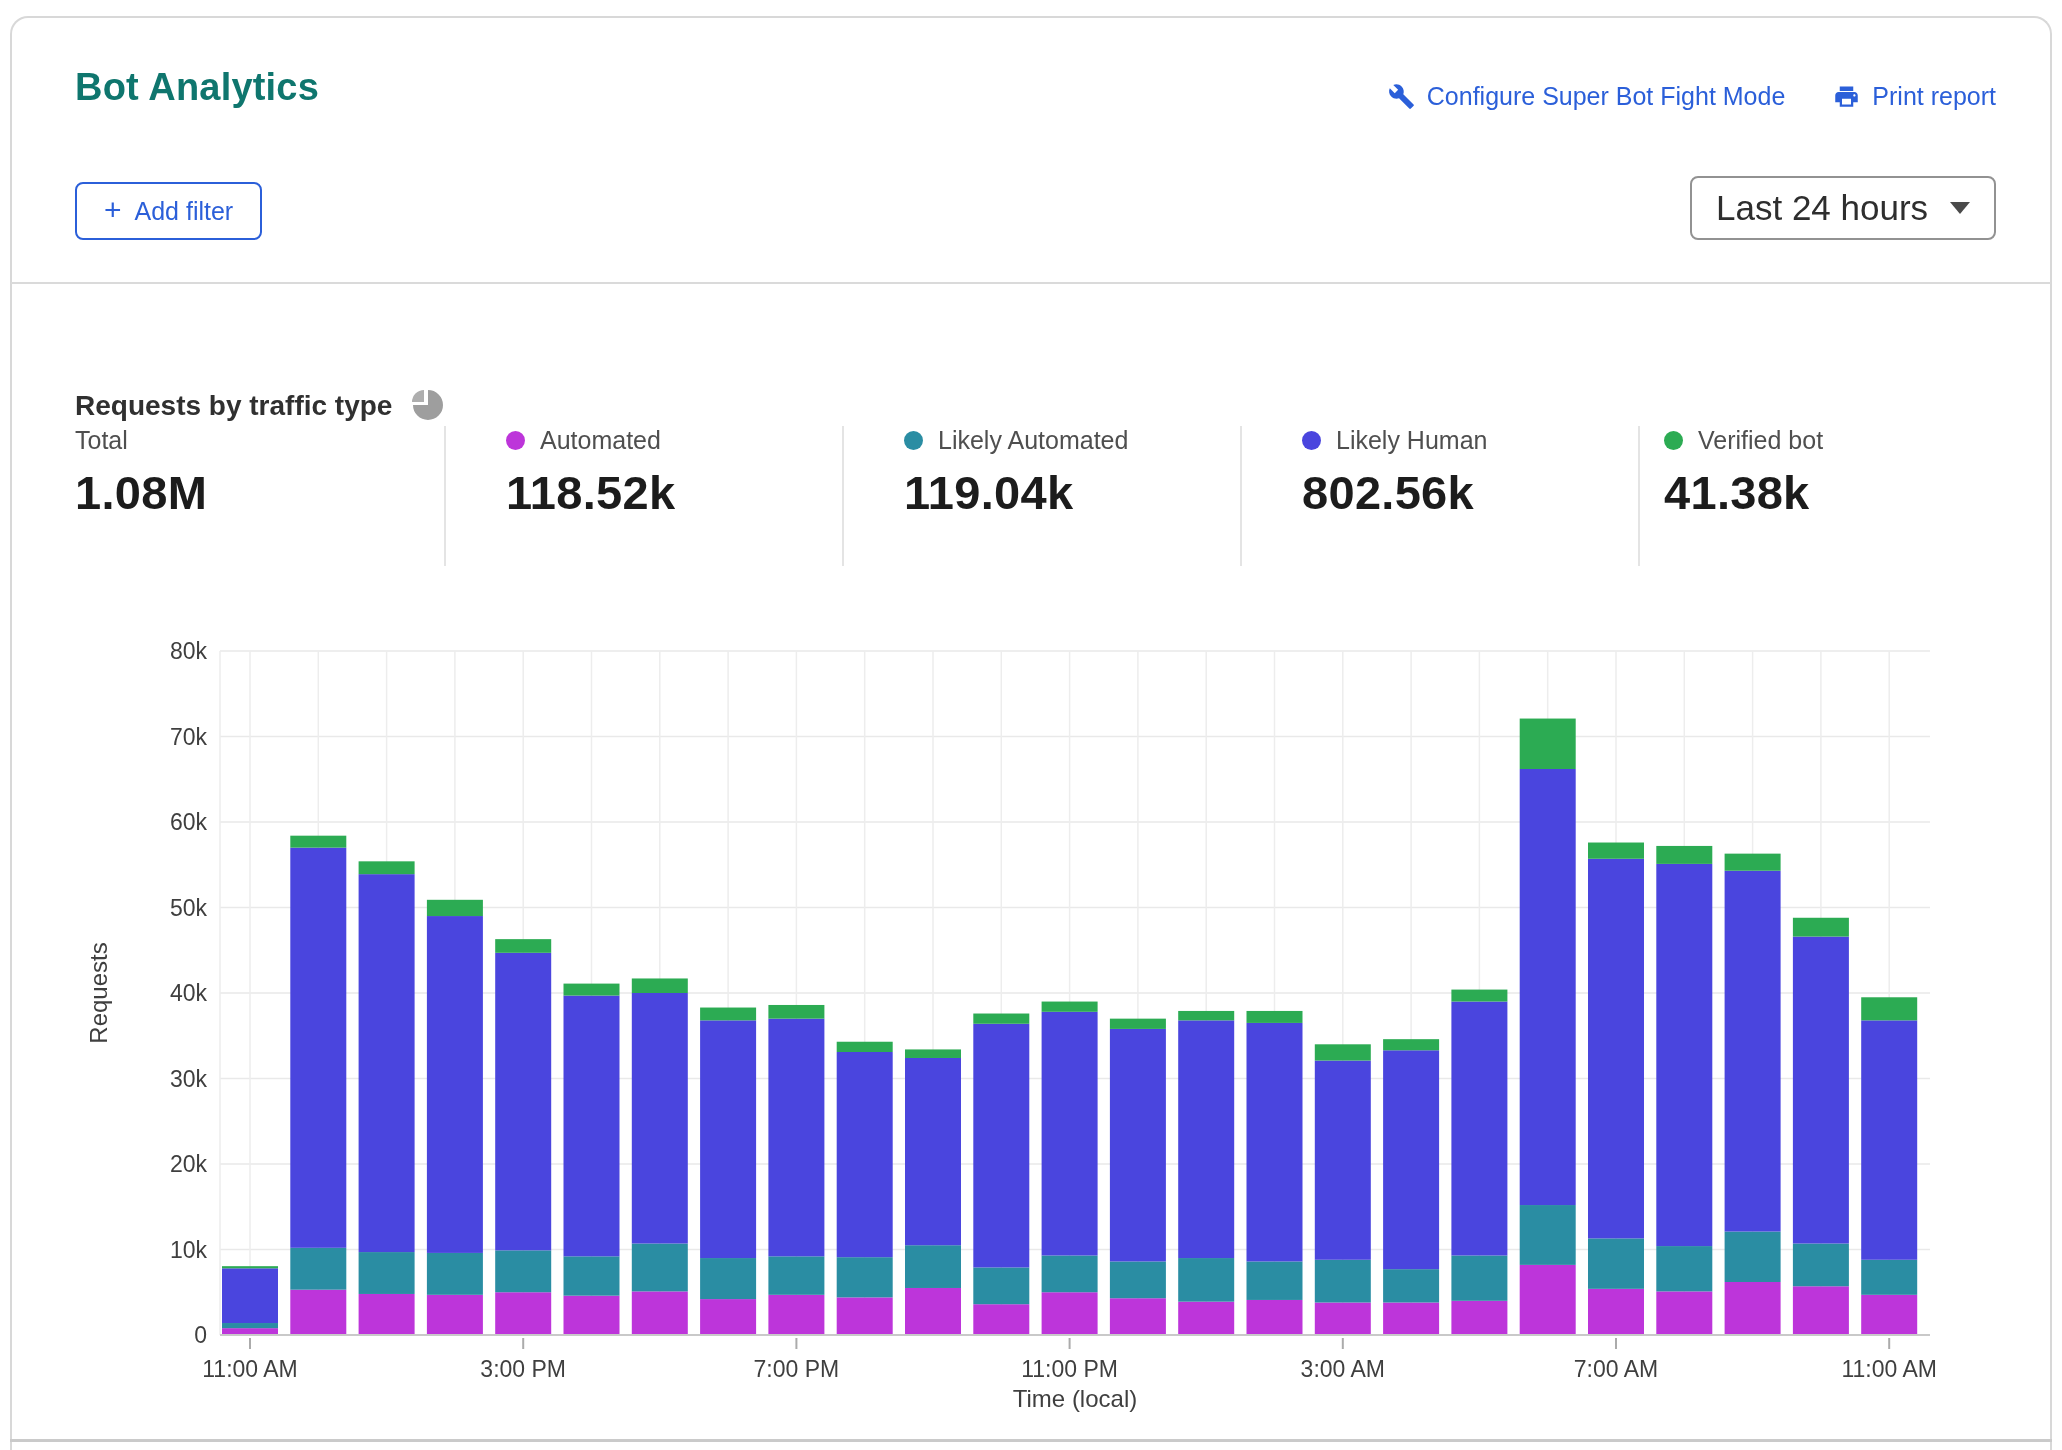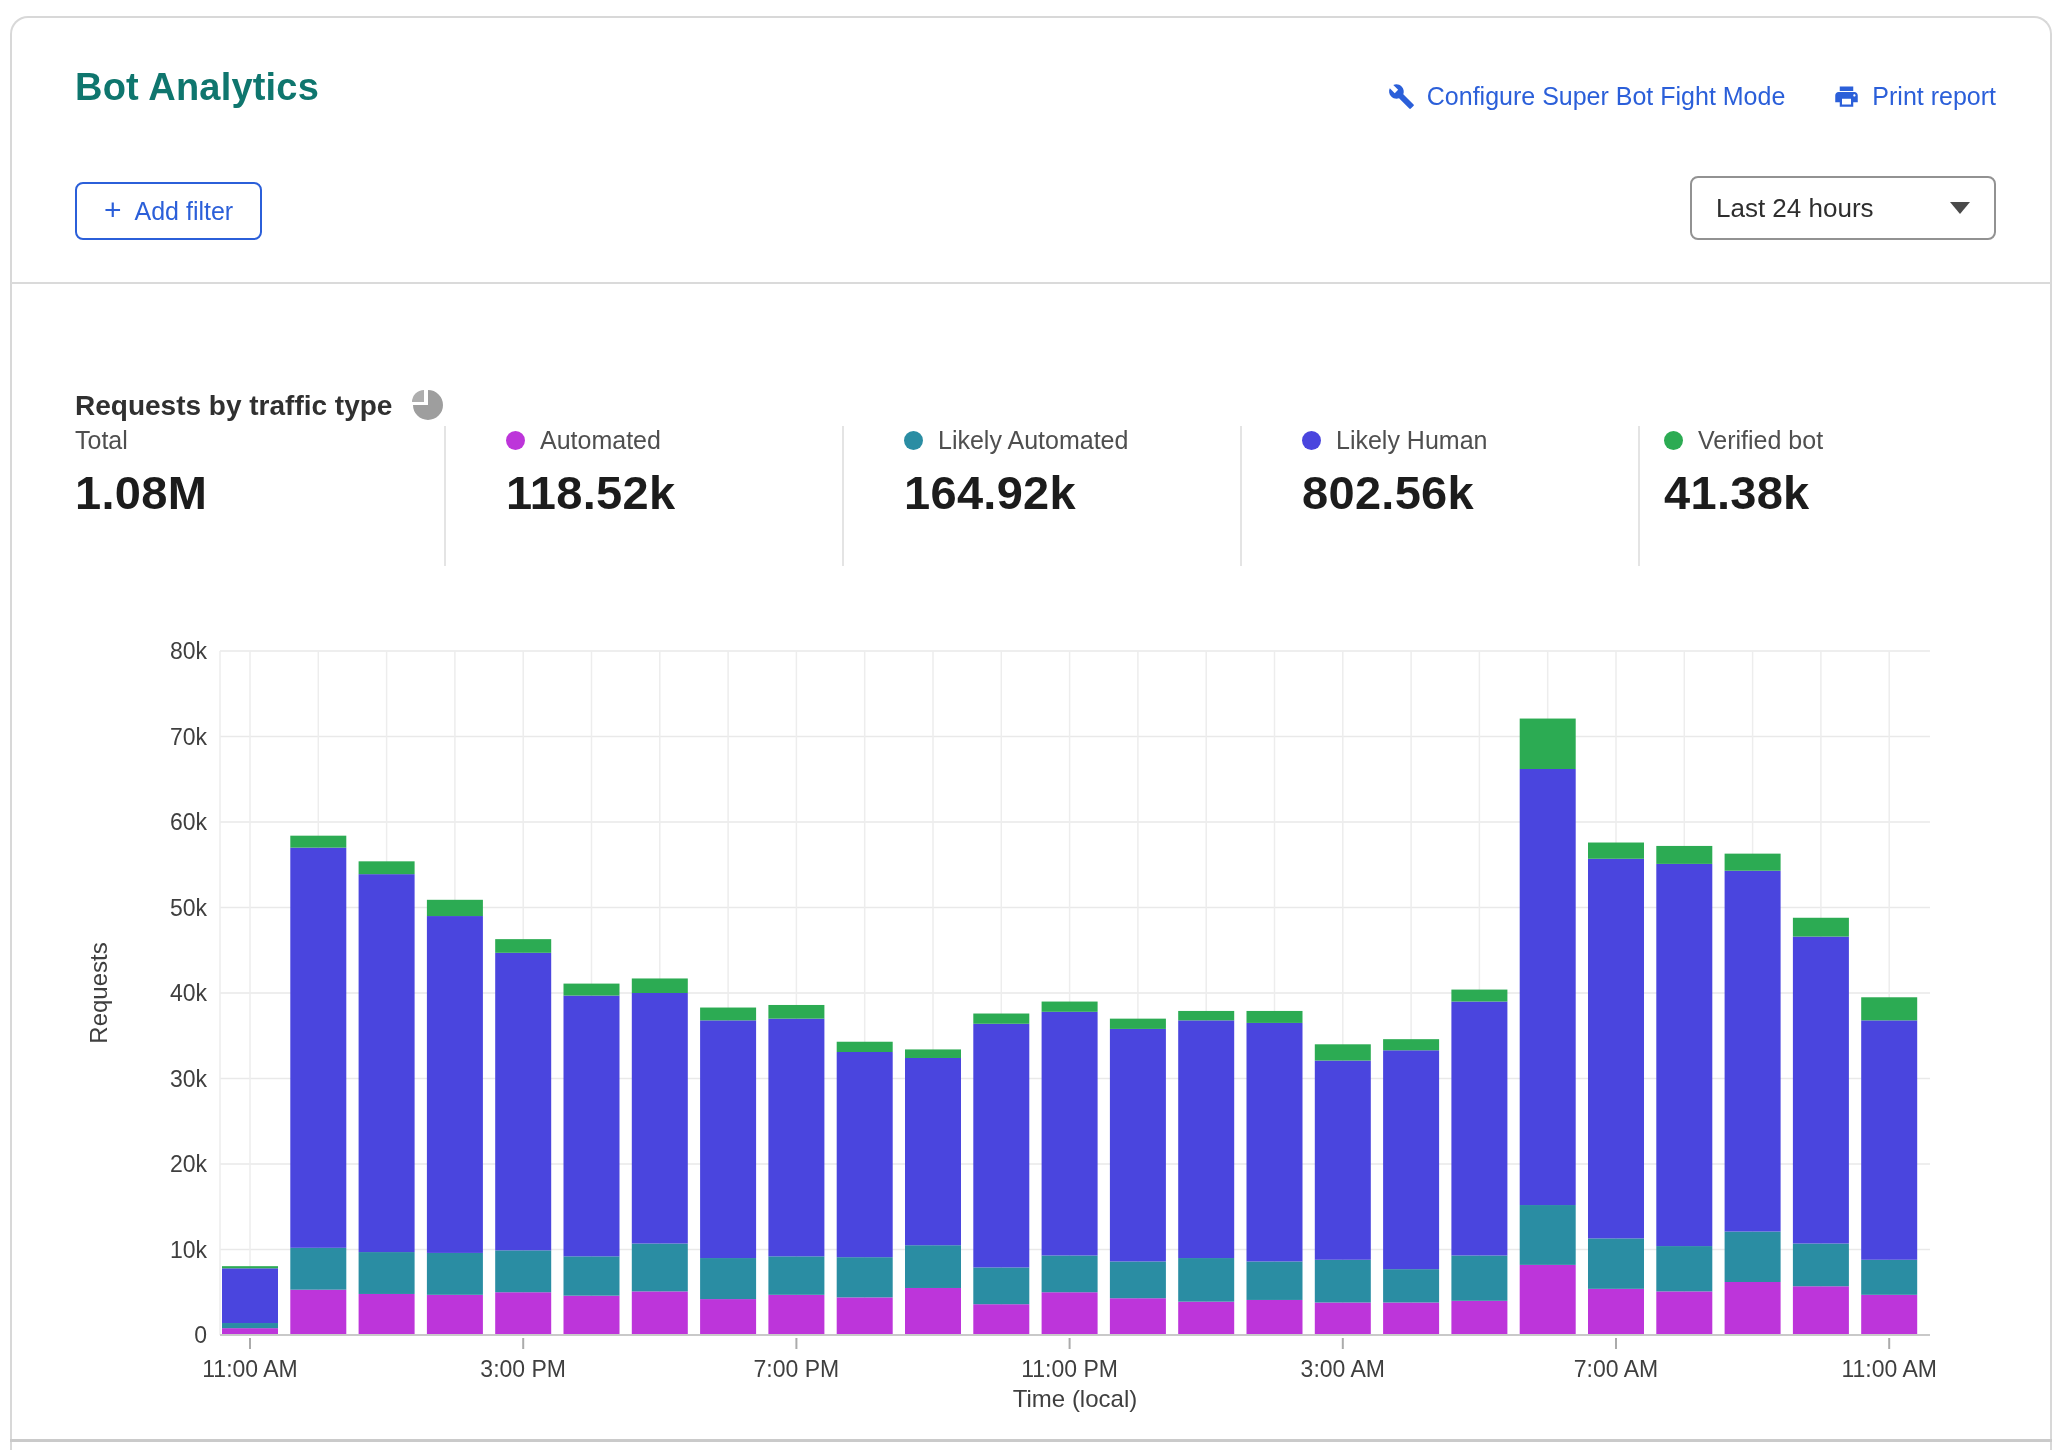--- a/index.html
+++ b/index.html
@@ -26,21 +26,21 @@
     display:inline-flex;align-items:center;gap:13px;padding:0 27px;
     border:2px solid #2b5fd9;border-radius:8px;background:#fff;
     color:#2b5fd9;font-size:25px;cursor:pointer;box-sizing:border-box;
   }
   .add-filter-btn .plus{font-size:30px;font-weight:400;line-height:1;margin-top:-3px;}
   .time-dropdown{
     position:absolute;left:1690px;top:176px;width:306px;height:64px;box-sizing:border-box;
     border:2px solid #929292;border-radius:8px;background:#fff;
     display:flex;align-items:center;padding:0 24px;cursor:pointer;
   }
-  .time-dropdown .dd-label{font-size:26px;color:#2e2e2e;flex:1;}
+  .time-dropdown .dd-label{font-size:35px;color:#2e2e2e;flex:1;}
   .caret{width:0;height:0;border-left:10px solid transparent;border-right:10px solid transparent;border-top:12px solid #4a4a4a;}
   .header-divider{position:absolute;left:11px;right:11px;top:282px;height:2px;background:#dadada;}
   .section-title-row{position:absolute;left:75px;top:354px;display:flex;align-items:center;gap:18px;margin-top:32px;}
   .section-title{font-size:28px;font-weight:700;color:#303030;}
   .stats-row{
     position:absolute;left:75px;top:426px;right:62px;height:140px;
     display:flex;align-items:stretch;
   }
   .stat-col{box-sizing:border-box;}
   .stat-col.w1{width:369px;}
@@ -117,21 +117,21 @@
       <span class="stat-label">Automated</span>
     </div>
     <div class="stat-value">118.52k</div>
   </div>
   <div class="stat-divider"></div>
   <div class="stat-col wn">
     <div class="stat-label-row">
       <span class="stat-dot" style="background: rgb(42, 141, 163);"></span>
       <span class="stat-label">Likely Automated</span>
     </div>
-    <div class="stat-value">164.92k</div>
+    <div class="stat-value">119.04k</div>
   </div>
   <div class="stat-divider"></div>
   <div class="stat-col wn">
     <div class="stat-label-row">
       <span class="stat-dot" style="background: rgb(74, 69, 222);"></span>
       <span class="stat-label">Likely Human</span>
     </div>
     <div class="stat-value">802.56k</div>
   </div>
   <div class="stat-divider"></div>

